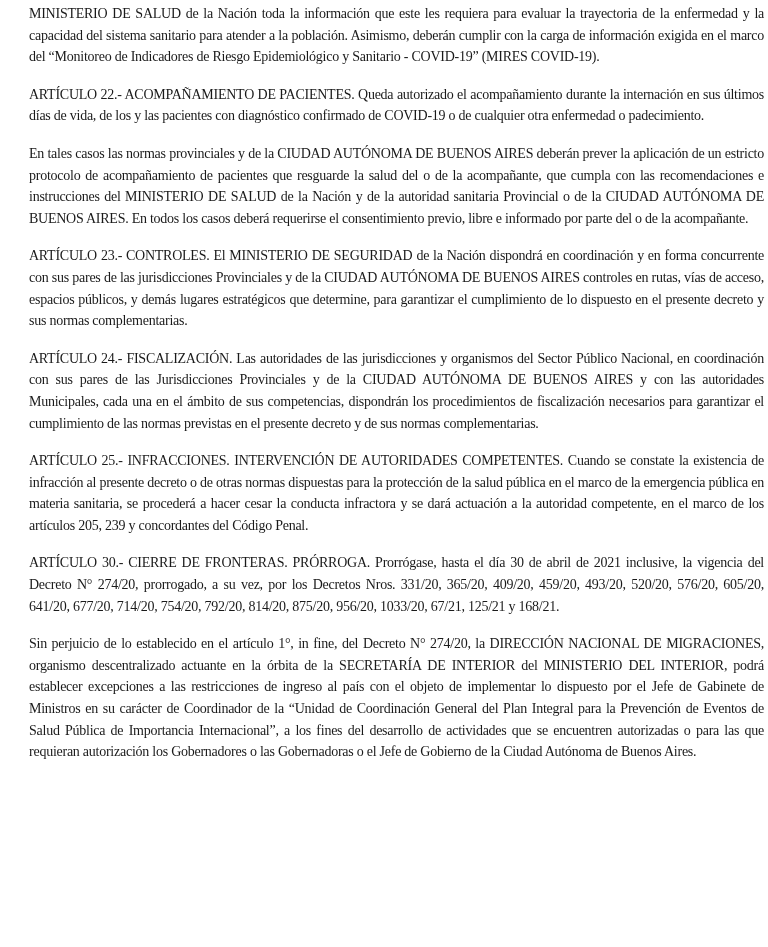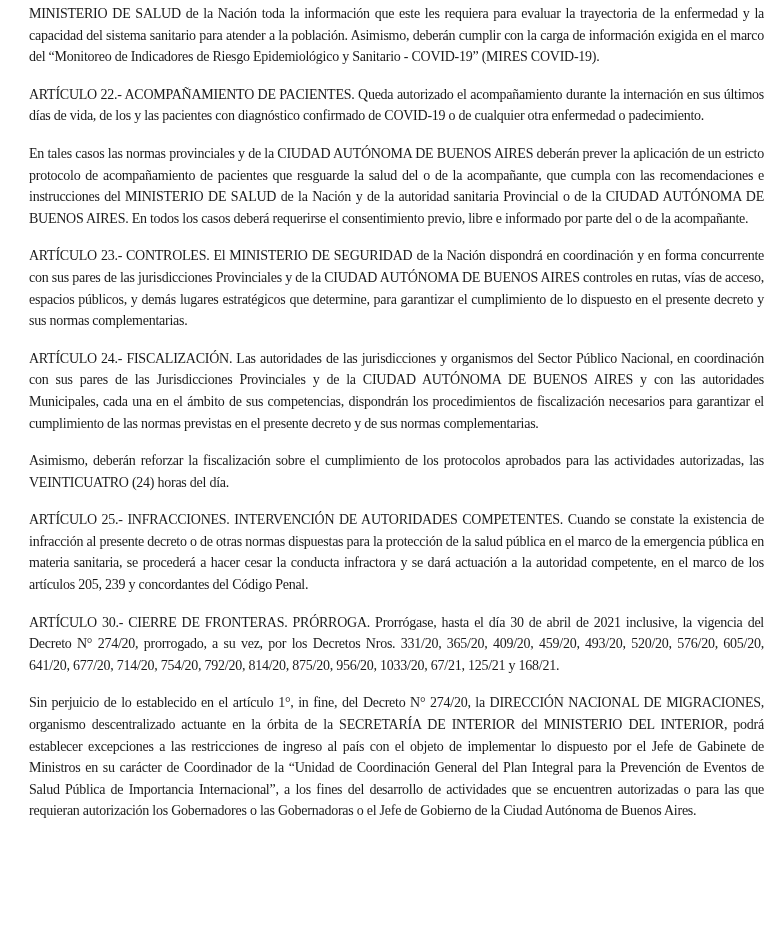--- a/index.html
+++ b/index.html
@@ -52,23 +52,20 @@
   </p>
 
   <p class="para">
     <span class="heading">ARTÍCULO 23.- CONTROLES.</span><span> El MINISTERIO DE SEGURIDAD de la Nación dispondrá en coordinación y en forma concurrente con sus pares de las jurisdicciones Provinciales y de la CIUDAD AUTÓNOMA DE BUENOS AIRES controles en rutas, vías de acceso, espacios públicos,  y demás lugares estratégicos que determine, para garantizar el cumplimiento de lo dispuesto en el presente decreto y sus normas complementarias.</span>
   </p>
 
   <p class="para">
     <span class="heading">ARTÍCULO 24.- FISCALIZACIÓN.</span><span> Las autoridades de las jurisdicciones y organismos del Sector Público Nacional, en coordinación con sus pares de las Jurisdicciones Provinciales y de la CIUDAD AUTÓNOMA DE BUENOS AIRES y con las autoridades Municipales, cada una en el ámbito de sus competencias, dispondrán los procedimientos de fiscalización necesarios para garantizar el cumplimiento de las normas previstas en el presente decreto y de sus normas complementarias.</span>
   </p>
 
-  <p class="para">
-    <span class="heading"></span><span>Asimismo, deberán reforzar la fiscalización sobre el cumplimiento de los protocolos aprobados para las actividades autorizadas, las VEINTICUATRO (24) horas del día.</span>
-  </p>
 
   <p class="para">
     <span class="heading">ARTÍCULO 25.- INFRACCIONES. INTERVENCIÓN DE AUTORIDADES COMPETENTES.</span><span> Cuando se constate la existencia de infracción al presente decreto  o de otras normas dispuestas para la protección de la salud pública en el marco de la emergencia pública en materia sanitaria, se procederá a hacer cesar la conducta infractora y se dará actuación a la autoridad competente, en el marco de los artículos 205, 239 y concordantes del Código Penal.</span>
   </p>
 
   <p class="para">
     <span class="heading">ARTÍCULO 30.- CIERRE DE FRONTERAS. PRÓRROGA.</span><span> Prorrógase, hasta el día 30 de abril de 2021 inclusive, la vigencia del Decreto N° 274/20, prorrogado, a su vez, por los Decretos Nros. 331/20, 365/20, 409/20, 459/20, 493/20, 520/20, 576/20, 605/20, 641/20, 677/20, 714/20, 754/20, 792/20, 814/20, 875/20, 956/20, 1033/20, 67/21, 125/21 y 168/21.</span>
   </p>
 
   <p class="para">

